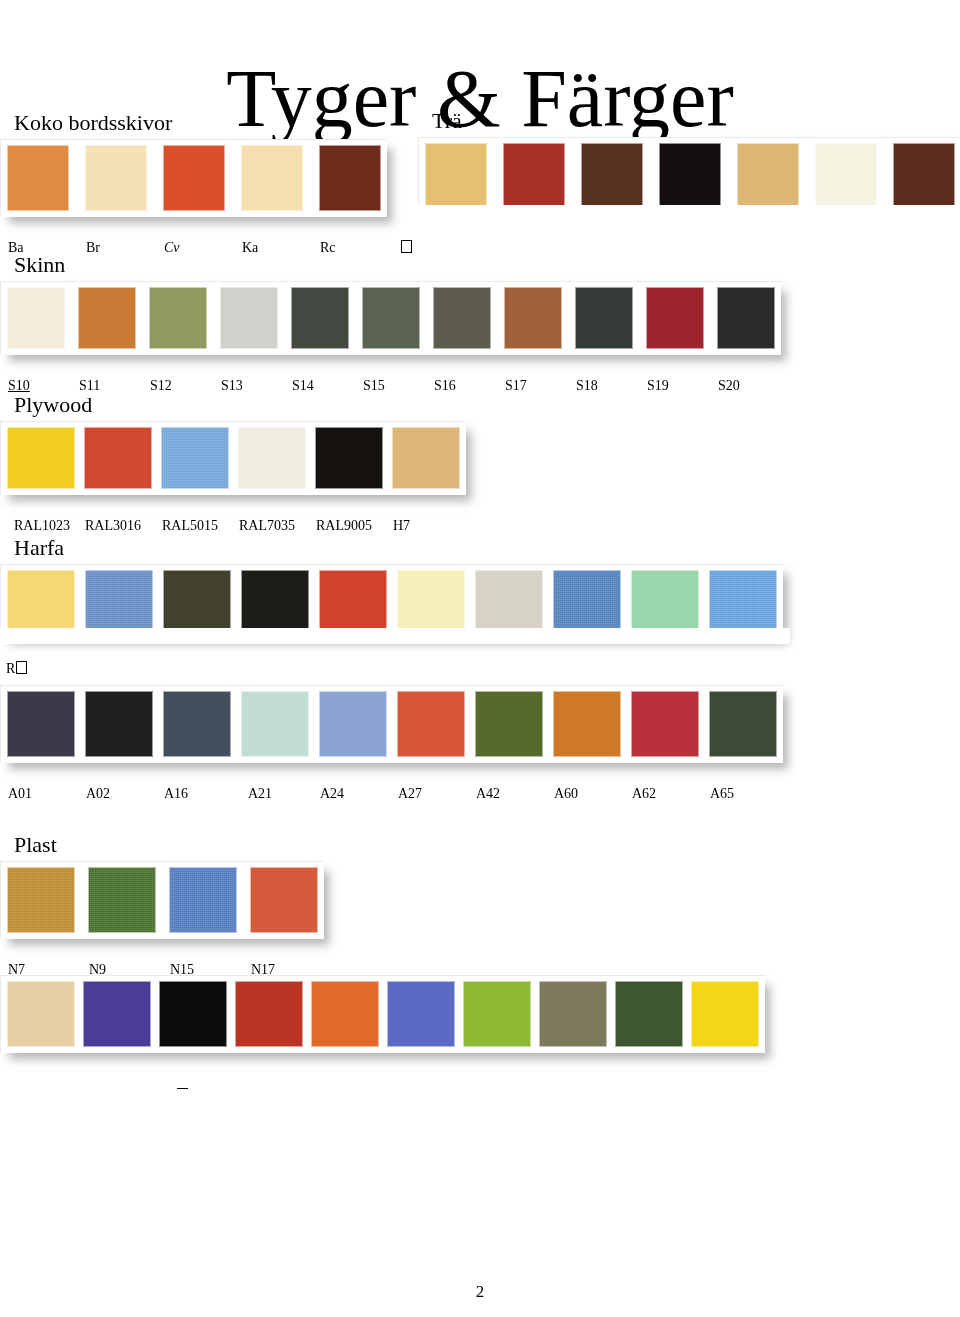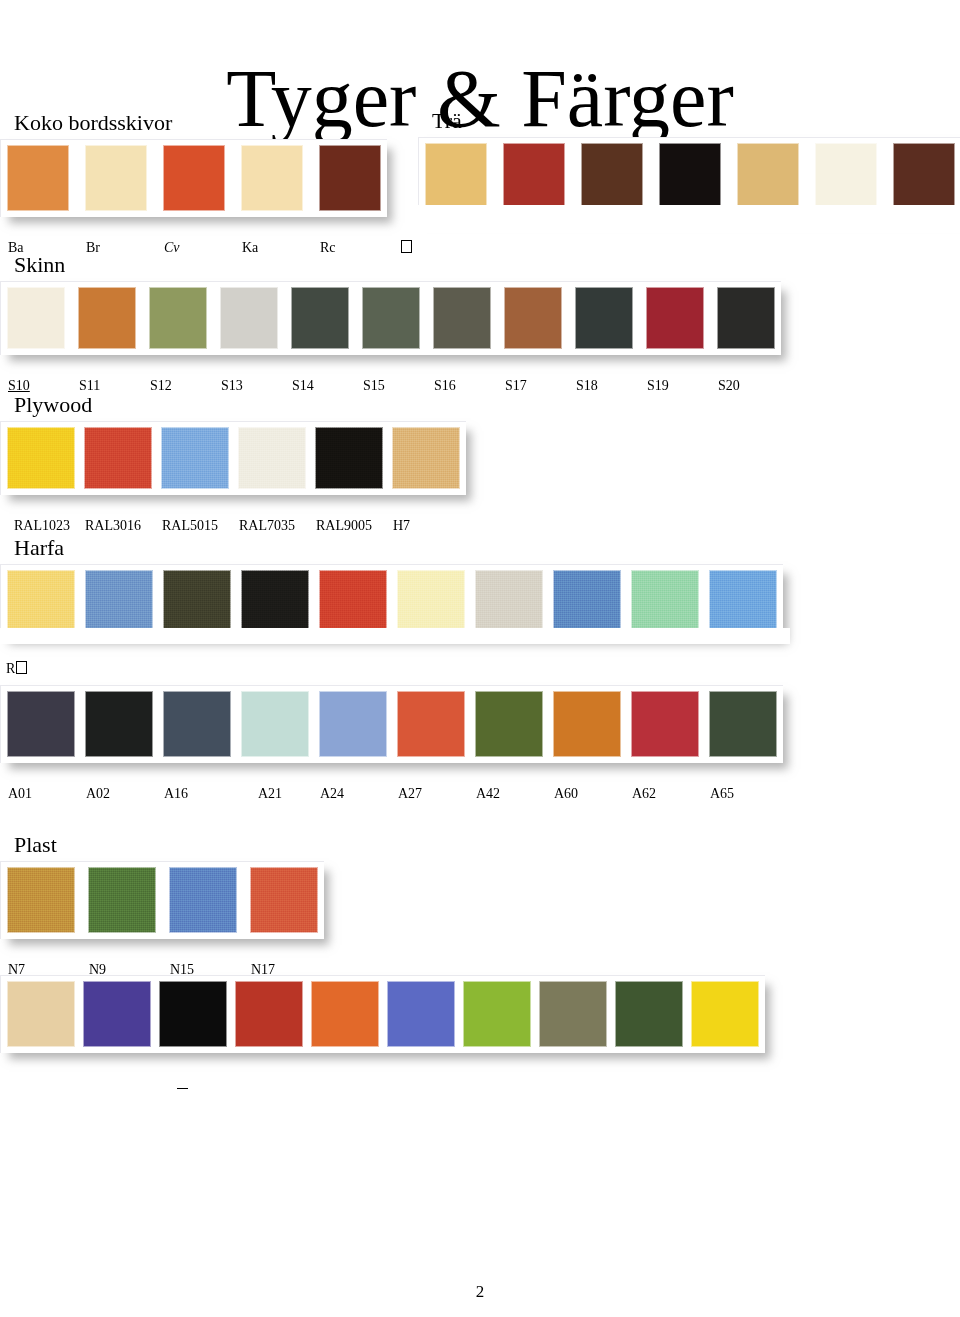--- a/index.html
+++ b/index.html
@@ -349,21 +349,21 @@
           <div class="swatch grain-coarse" style="width: 68px; height: 66px; margin-right: 10px;">
             <span class="chip" style="background: rgb(184, 48, 58);"></span>
           </div>
           <div class="swatch grain-coarse" style="width: 68px; height: 66px; margin-right: 0px;">
             <span class="chip" style="background: rgb(61, 76, 56);"></span>
           </div>
         </div></div><div class="label-row">
         <span class="label" style="left: 8px;">A01</span>
         <span class="label" style="left: 86px;">A02</span>
         <span class="label" style="left: 164px;">A16</span>
-        <span class="label" style="left: 258px;">A21</span>
+        <span class="label" style="left: 248px;">A21</span>
         <span class="label" style="left: 320px;">A24</span>
         <span class="label" style="left: 398px;">A27</span>
         <span class="label" style="left: 476px;">A42</span>
         <span class="label" style="left: 554px;">A60</span>
         <span class="label" style="left: 632px;">A62</span>
         <span class="label" style="left: 710px;">A65</span>
       </div></div>
     <div class="section" id="sec-tecna"><div class="section-heading">Plast</div><div class="tray"><div class="swatch-row">
           <div class="swatch grain" style="width: 68px; height: 66px; margin-right: 13px;">
             <span class="chip" style="background: rgb(192, 142, 59);"></span>

